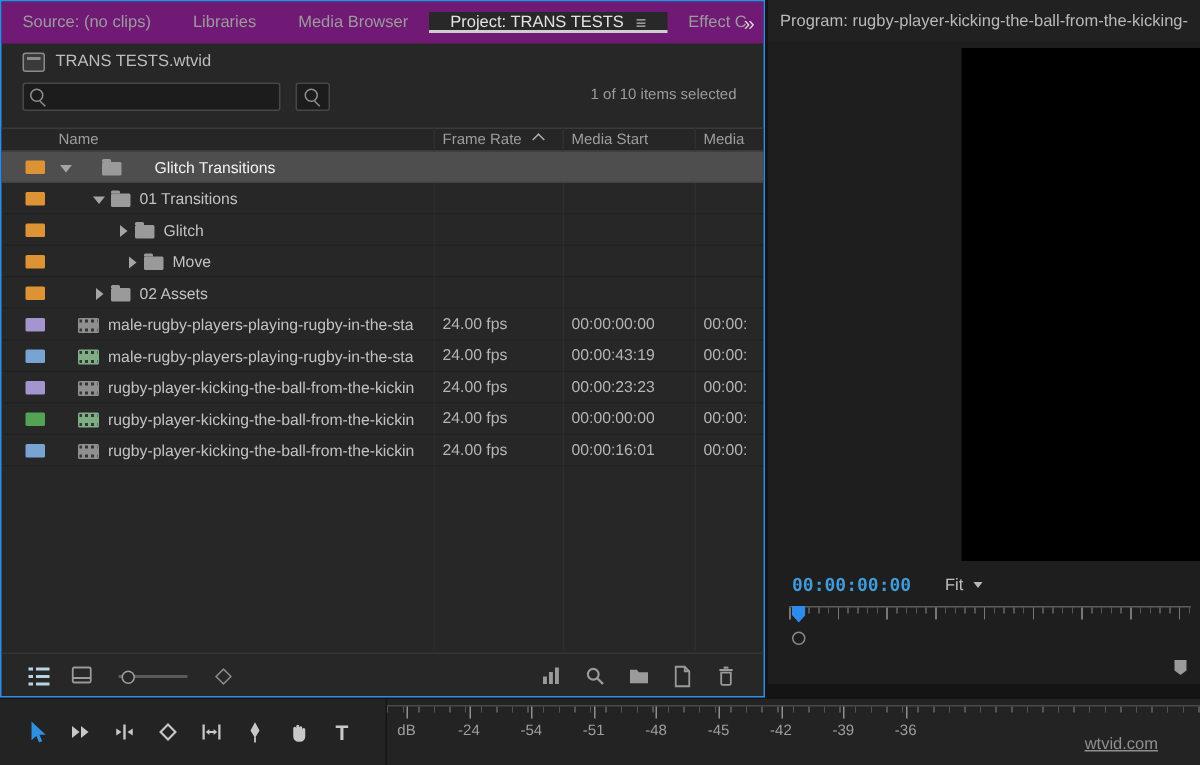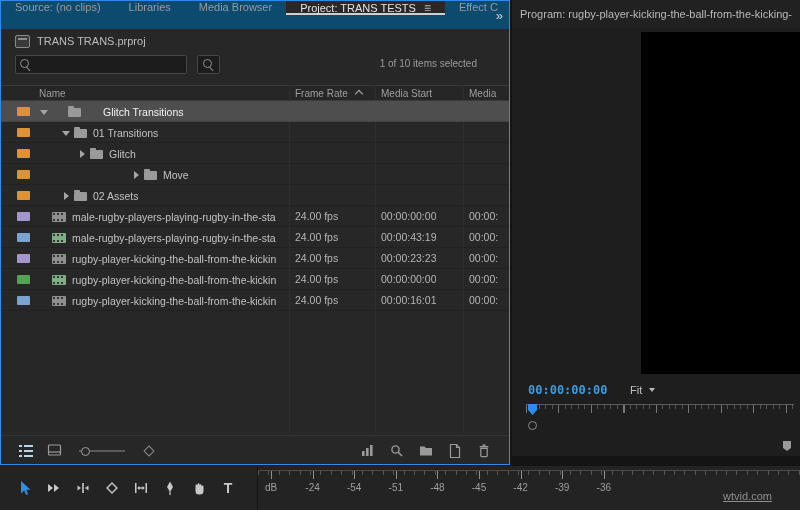--- a/index.html
+++ b/index.html
@@ -2,31 +2,31 @@
 <html><head>
 <meta charset="utf-8">
 <style>
   html,body{margin:0;padding:0;background:#141414;font-family:"Liberation Sans",sans-serif;}
   .app{position:relative;width:800px;height:510px;background:#141414;overflow:hidden;
        -webkit-font-smoothing:antialiased;color:#c8c8c8;}
 
   
   .left-panel{position:absolute;left:0;top:0;width:510px;height:465px;background:#272727;
               border:1px solid #2d8ceb;box-sizing:border-box;overflow:hidden;}
-  .tab-bar{position:absolute;left:0;top:0;right:0;height:28px;background:#0c4a6e;display:flex;align-items:flex-start;overflow:hidden;}
+  .tab-bar{position:absolute;left:0;top:0;right:0;height:28px;background:#701a75;display:flex;align-items:center;overflow:hidden;}
   .tab{display:flex;align-items:center;padding:0 14px;font-size:11px;color:#9b9b9b;white-space:nowrap;cursor:default;}
   .tab.active{color:#e3e3e3;background:#282828;box-shadow:inset 0 -2px 0 #cfcfcf;}
   .tab .tab-menu{margin-left:8px;color:#b5b5b5;font-size:12px;}
   .tab-overflow{position:absolute;right:6px;top:0;height:28px;display:flex;align-items:center;color:#d6d6d6;font-size:13px;}
 
   .proj-title-row{position:absolute;left:0;top:30px;height:20px;display:flex;align-items:center;padding-left:14px;font-size:11px;color:#bdbdbd;}
   .prproj-icon{width:13px;height:11px;border:1px solid #8b8b8b;border-radius:2px;margin-right:7px;position:relative;background:#3a3a3a;}
   .prproj-icon::after{content:"";position:absolute;left:2px;top:2px;right:2px;height:2px;background:#8b8b8b;}
 
-  .search-row{position:absolute;left:0;top:54px;right:14px;height:20px;}
+  .search-row{position:absolute;left:0;top:54px;right:0;height:20px;}
   .search-box{position:absolute;left:14px;top:0;width:170px;height:17px;background:#1c1c1c;border:1px solid #474747;border-radius:2px;}
   .search-box input{position:absolute;left:18px;top:0;width:146px;height:15px;background:transparent;border:none;outline:none;color:#cfcfcf;font-size:10.5px;font-family:"Liberation Sans",sans-serif;}
   .mag{position:absolute;left:4px;top:3px;width:7px;height:7px;border:1.3px solid #8f8f8f;border-radius:50%;}
   .mag::after{content:"";position:absolute;left:6px;top:7px;width:4.5px;height:1.3px;background:#8f8f8f;transform:rotate(45deg);transform-origin:0 0;}
   .search-btn{position:absolute;left:196px;top:0;width:21px;height:17px;background:#1c1c1c;border:1px solid #474747;border-radius:2px;}
   .search-btn .mag{left:5px;}
   .sel-status{position:absolute;right:18px;top:3px;font-size:10px;color:#9b9b9b;}
 
   .col-header{position:absolute;left:0;top:84px;right:0;height:16px;background:#262626;border-top:1px solid #3a3a3a;border-bottom:1px solid #3a3a3a;box-sizing:border-box;}
   .ch{position:absolute;top:1px;font-size:10px;color:#9e9e9e;line-height:14px;white-space:nowrap;}
@@ -116,21 +116,21 @@
           <span class="tab-menu">≡</span>
         </div>
         <div class="tab">
           <span>Effect C</span>
         </div>
       </div>
     <span class="tab-overflow">»</span>
 
     <div class="proj-title-row">
       <span class="prproj-icon"></span>
-      <span>TRANS TRANS.prproj</span>
+      <span>TRANS TESTS.wtvid</span>
     </div>
 
     <div class="search-row">
       <span class="search-box">
         <span class="mag"></span>
         <input value="" style="">
       </span>
       <span class="search-btn">
         <span class="mag"></span>
       </span>
@@ -177,21 +177,21 @@
             <span class="exp tri-right"></span>
             <span class="ic ic-folder"></span>
             <span class="nm">Glitch</span>
           </span>
           <span class="cell" style="left: 294px;"></span>
           <span class="cell" style="left: 380px;"></span>
           <span class="cell c-media" style="left: 468px;"></span>
         </div>
         <div class="prow">
           <span class="chip chip-orange"></span>
-          <span class="tree" style="padding-left: 82px; margin-left: 48px;">
+          <span class="tree" style="padding-left: 82px;">
             <span class="exp tri-right"></span>
             <span class="ic ic-folder"></span>
             <span class="nm">Move</span>
           </span>
           <span class="cell" style="left: 294px;"></span>
           <span class="cell" style="left: 380px;"></span>
           <span class="cell c-media" style="left: 468px;"></span>
         </div>
         <div class="prow">
           <span class="chip chip-orange"></span>

